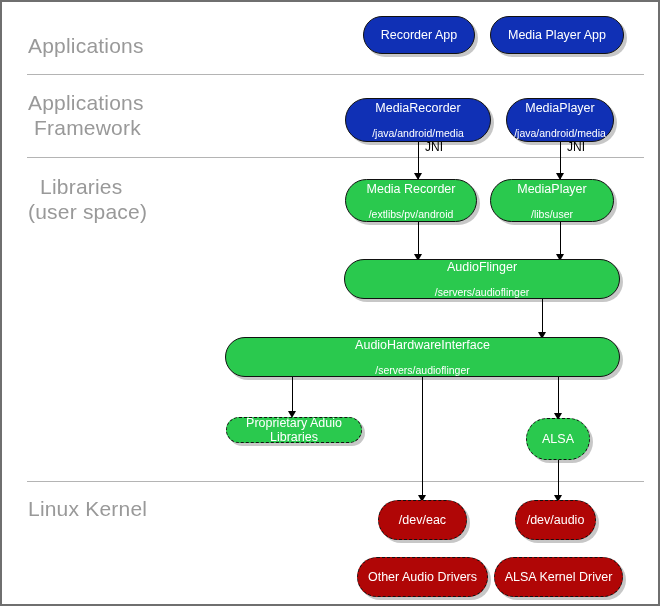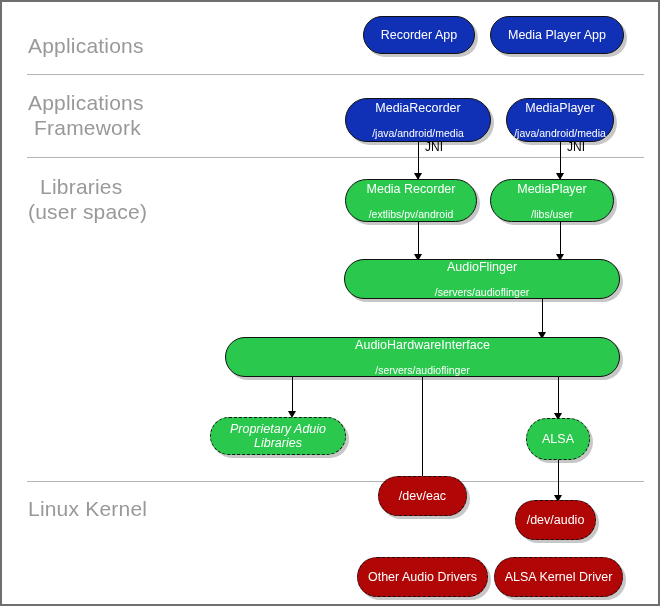--- a/index.html
+++ b/index.html
@@ -155,30 +155,30 @@
   <div class="node green" style="left:342px;top:257px;width:276px;height:40px;">
     <span class="t1">AudioFlinger</span>
     <span class="t2">/servers/audioflinger</span>
   </div>
 
   <div class="node green" style="left:223px;top:335px;width:395px;height:40px;">
     <span class="t1">AudioHardwareInterface</span>
     <span class="t2">/servers/audioflinger</span>
   </div>
 
-  <div class="node green dashed" style="left:208px;top:415px;width:136px;height:38px;font-style:italic;">
+  <div class="node green dashed" style="left:224px;top:415px;width:136px;height:26px;">
     <span class="t1">Proprietary Aduio</span>
     <span class="t1">Libraries</span>
   </div>
 
   <div class="node green dashed" style="left:524px;top:416px;width:64px;height:42px;">
     <span class="t1">ALSA</span>
   </div>
 
-  <div class="node red dashed" style="left:376px;top:474px;width:89px;height:40px;">
+  <div class="node red dashed" style="left:376px;top:498px;width:89px;height:40px;">
     <span class="t1">/dev/eac</span>
   </div>
 
   <div class="node red dashed" style="left:513px;top:498px;width:81px;height:40px;">
     <span class="t1">/dev/audio</span>
   </div>
 
   <div class="node red dashed" style="left:492px;top:555px;width:129px;height:40px;">
     <span class="t1">ALSA Kernel Driver</span>
   </div>

